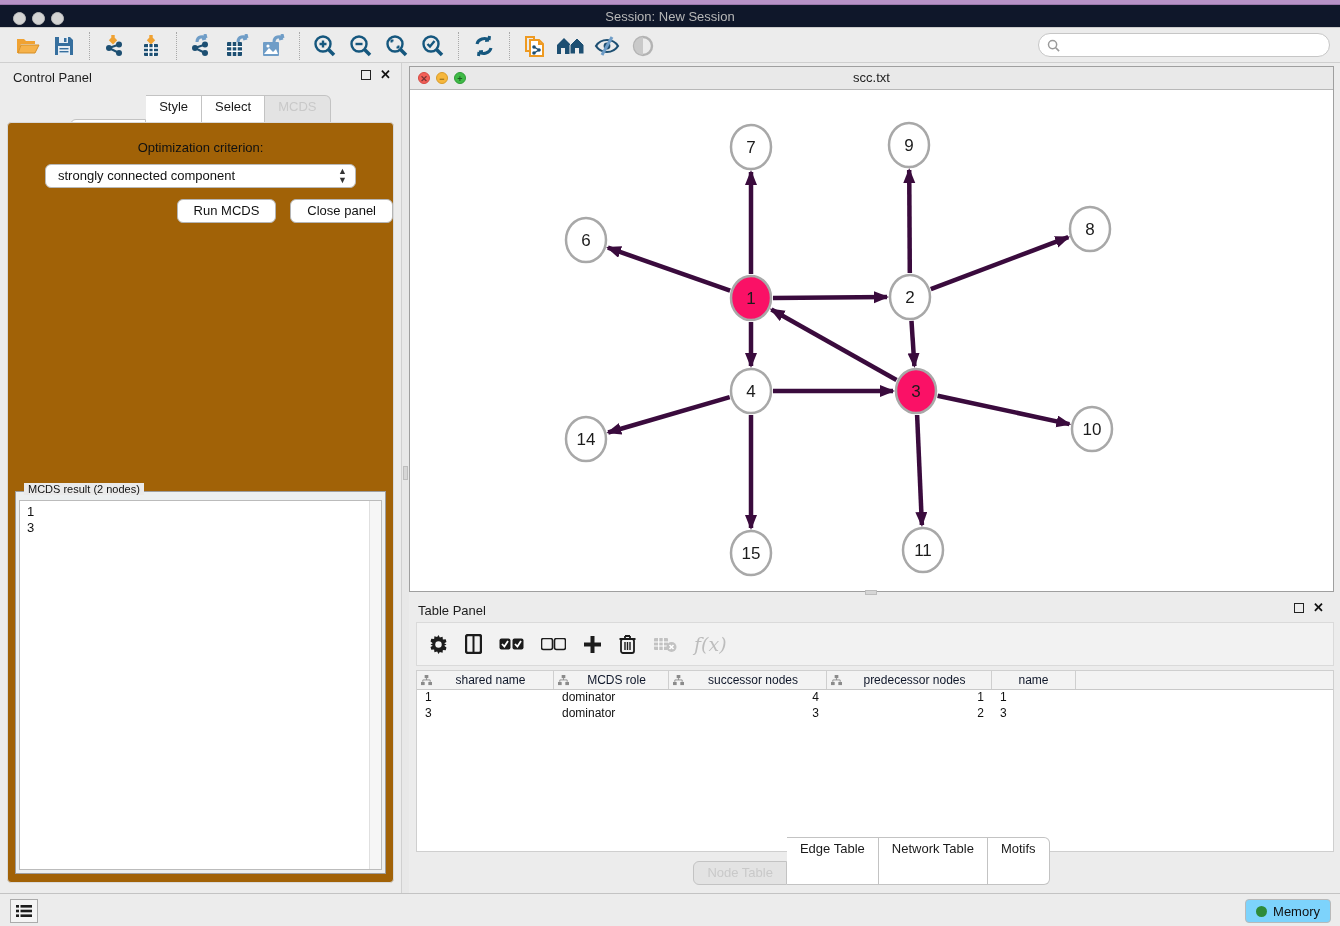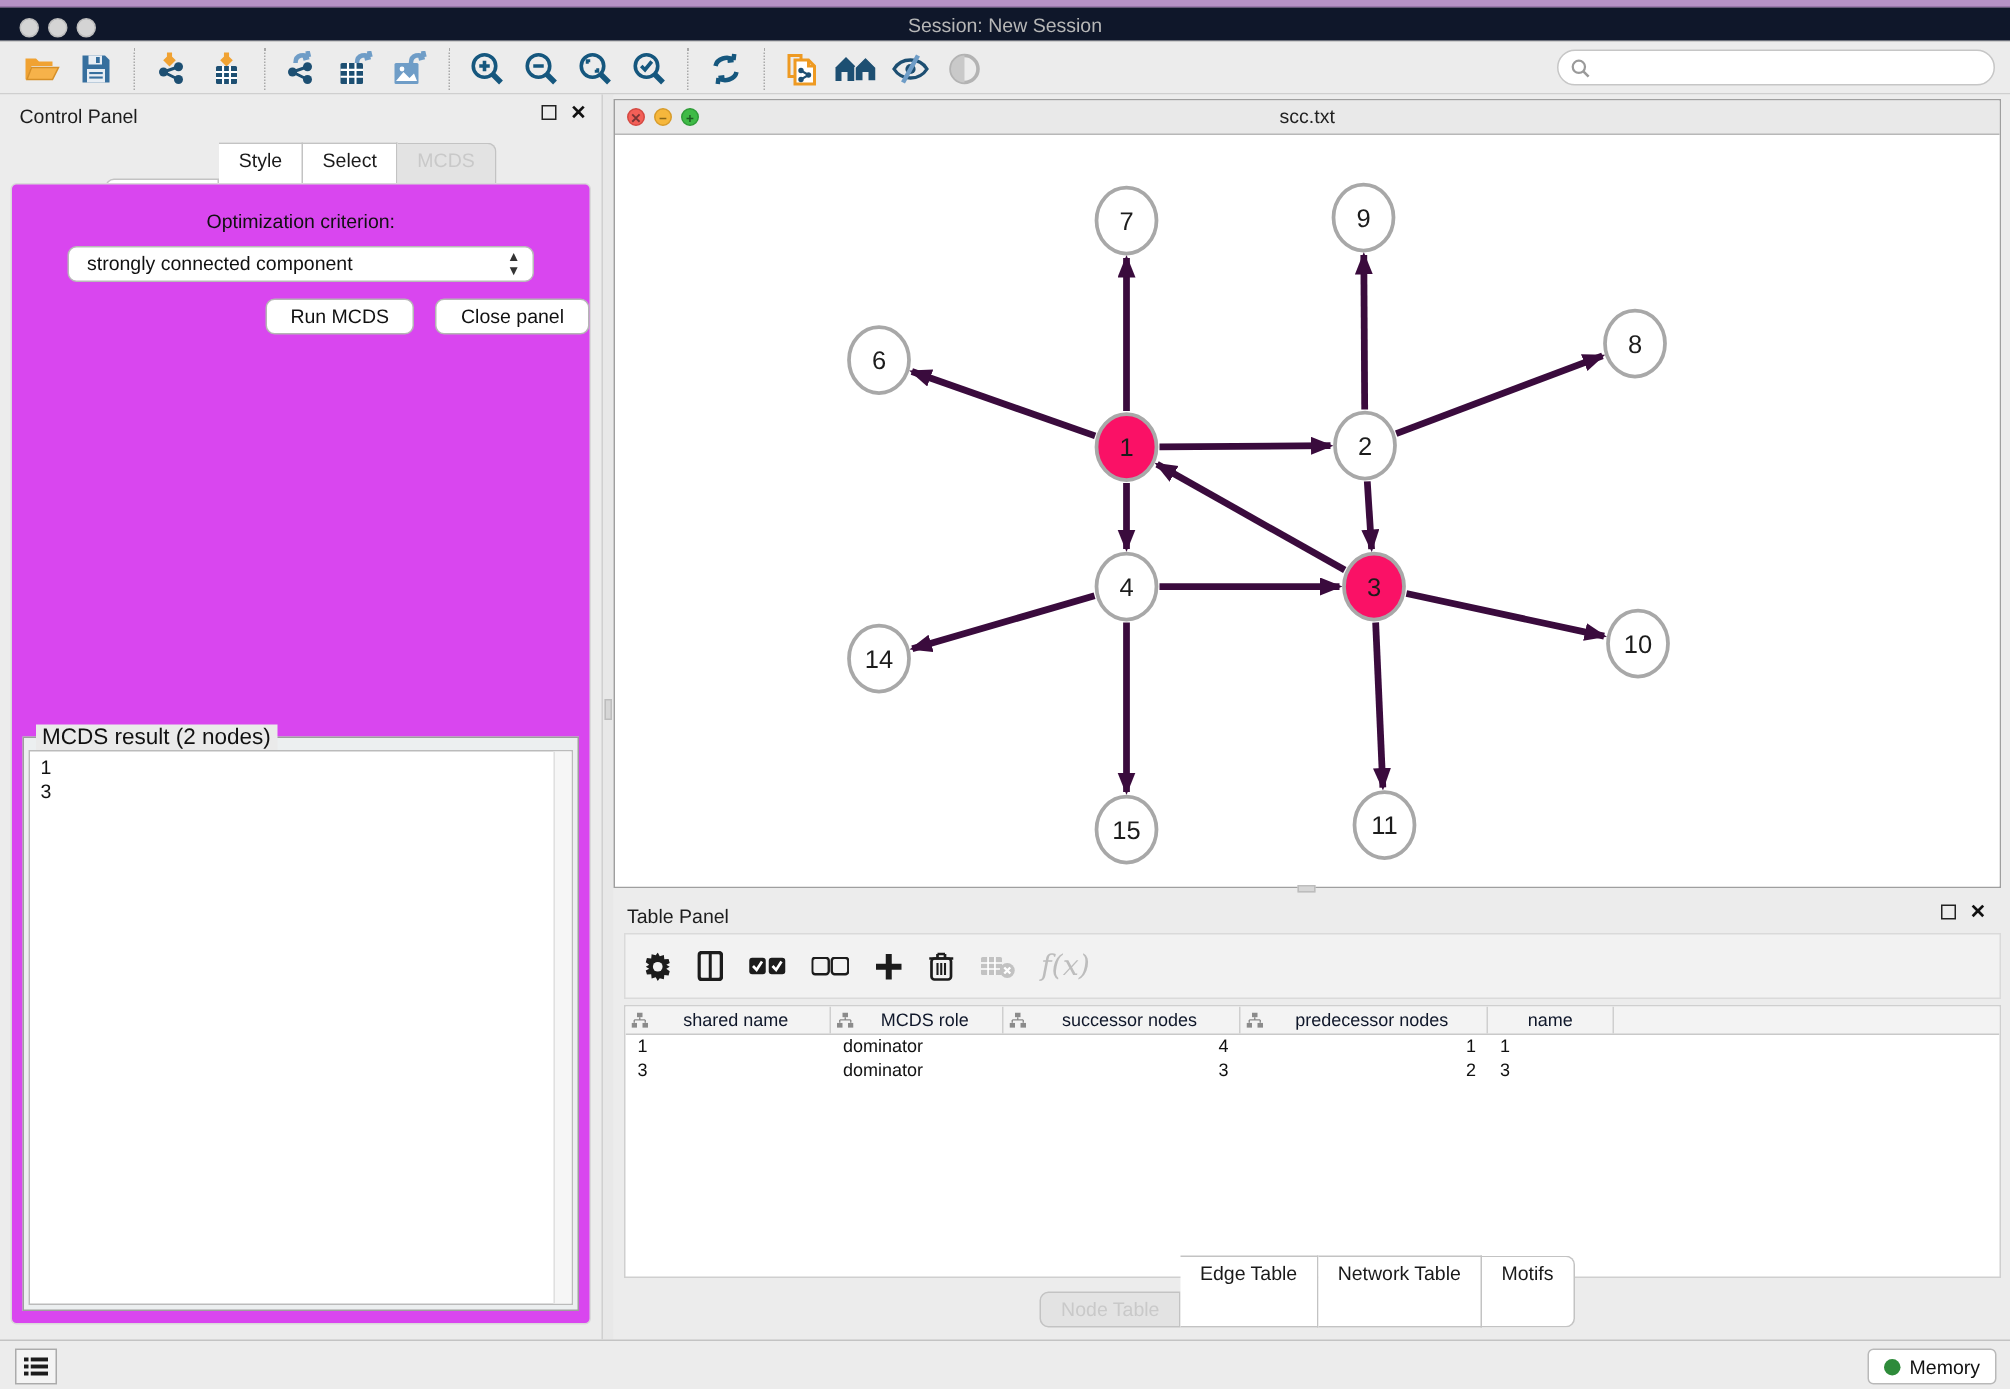--- a/index.html
+++ b/index.html
@@ -26,29 +26,29 @@
   .ph-icons { position:absolute; right:10px; top:7px; display:flex; gap:9px; align-items:center; }
   .float-box { width:10px; height:10px; border:1.5px solid #222; }
   .close-x { font-size:13px; font-weight:bold; color:#111; line-height:10px; }
 
   .tabs-row { display:flex; justify-content:center; margin-top:4px; }
   .tab { font-size:13px; color:#1a1a1a; background:#ffffff; border:1px solid #c3c3c3; border-left:none; padding:3px 13px 4px; }
   .tab:first-child { border-left:1px solid #c3c3c3; border-radius:6px 0 0 6px;margin-top:24px; }
   .tab:last-child { border-radius:0 6px 6px 0; }
   .tab.active { background:#e3e3e3; color:#c9c9c9; }
 
-  .cp-content { position:absolute; left:7px; right:7px; top:59px; bottom:10px; background:#d946ef; border:1px solid #d9d9d9; border-radius:4px; }
+  .cp-content { position:absolute; left:7px; right:7px; top:59px; bottom:10px; background:#a16207; border:1px solid #d9d9d9; border-radius:4px; }
   .opt-label { text-align:center; margin-top:17px; font-size:13px; color:#111; }
   .combo { position:relative; margin:9px 37px 0; height:24px; background:#ffffff; border:1px solid #b9b9b9; border-radius:6px; font-size:13px; color:#111; line-height:22px; padding-left:12px; }
   .combo .stepper { position:absolute; right:8px; top:2px; font-size:9px; line-height:9px; color:#333; text-align:center; }
   .btn-row { display:flex; justify-content:flex-end; gap:14px; margin-top:11px; }
   .mac-btn { background:#ffffff; border:1px solid #b5b5b5; border-radius:6px; font-size:13px; color:#111; padding:3px 16px 4px; }
 
   .result-group { position:absolute; left:7px; right:7px; top:368px; bottom:8px; border:1px solid #9e9e9e; background:#eceff0; }
-  .result-legend { position:absolute; left:8px; top:-9px; background:#eaeaea; padding:0 4px; font-size:15px; color:#111; }
+  .result-legend { position:absolute; left:8px; top:-9px; background:#eaeaea; padding:0 4px; font-size:11px; color:#111; }
   .result-text { position:absolute; left:3px; right:3px; top:8px; bottom:3px; background:#ffffff; border:1px solid #bbbbbb; font-size:13px; line-height:16px; padding:3px 7px; white-space:pre; color:#111; }
   .result-scroll { position:absolute; right:0; top:0; bottom:0; width:12px; background:#f6f6f6; border-left:1px solid #e0e0e0; }
 
   
   .v-splitter { position:absolute; left:401px; top:63px; width:8px; height:830px; background:#e8e8e8; border-left:1px solid #d0d0d0; }
   .v-grip { position:absolute; left:1px; top:403px; width:5px; height:14px; background:#d6d6d6; border:1px solid #bdbdbd; }
 
   
   .right-region { position:absolute; left:409px; top:63px; right:0; height:830px; background:#ececec; }
 
@@ -75,21 +75,21 @@
   .t-row { display:flex; height:16px; font-size:12px; color:#111; }
   .td { padding:0 8px; overflow:hidden; white-space:nowrap; }
   .c0,.h0 { width:137px; } .c1,.h1 { width:115px; } .c2,.h2 { width:158px; } .c3,.h3 { width:165px;justify-content:flex-end; } .c4,.h4 { width:84px; }
   .c2,.c3 { text-align:right; }
 
   .tp-tabs { position:absolute; left:0; right:0; bottom:8px; display:flex; justify-content:center; }
 
   
   .statusbar { position:absolute; left:0; bottom:0; width:100%; height:33px; background:#ececec; border-top:1px solid #c3c3c3; }
   .list-btn { position:absolute; left:10px; top:5px; width:28px; height:24px; background:#f4f4f4; border:1px solid #ababab; display:flex; align-items:center; justify-content:center; }
-  .memory-btn { position:absolute; right:9px; top:5px; height:24px; background:#ffffff; border:1px solid #b9b9b9; border-radius:4px; display:flex; align-items:center; gap:6px; padding:0 10px; font-size:13px; color:#111; }
+  .memory-btn { position:absolute; right:9px; top:5px; height:24px; background:#7dd3fc; border:1px solid #b9b9b9; border-radius:4px; display:flex; align-items:center; gap:6px; padding:0 10px; font-size:13px; color:#111; }
   .green-dot { width:11px; height:11px; border-radius:50%; background:#2e8b3a; }
 
   svg text { font-family:"Liberation Sans", sans-serif; }
 </style>
 </head>
 <body>
 
 <div id="app">
 
   <div class="purple-strip"></div>

